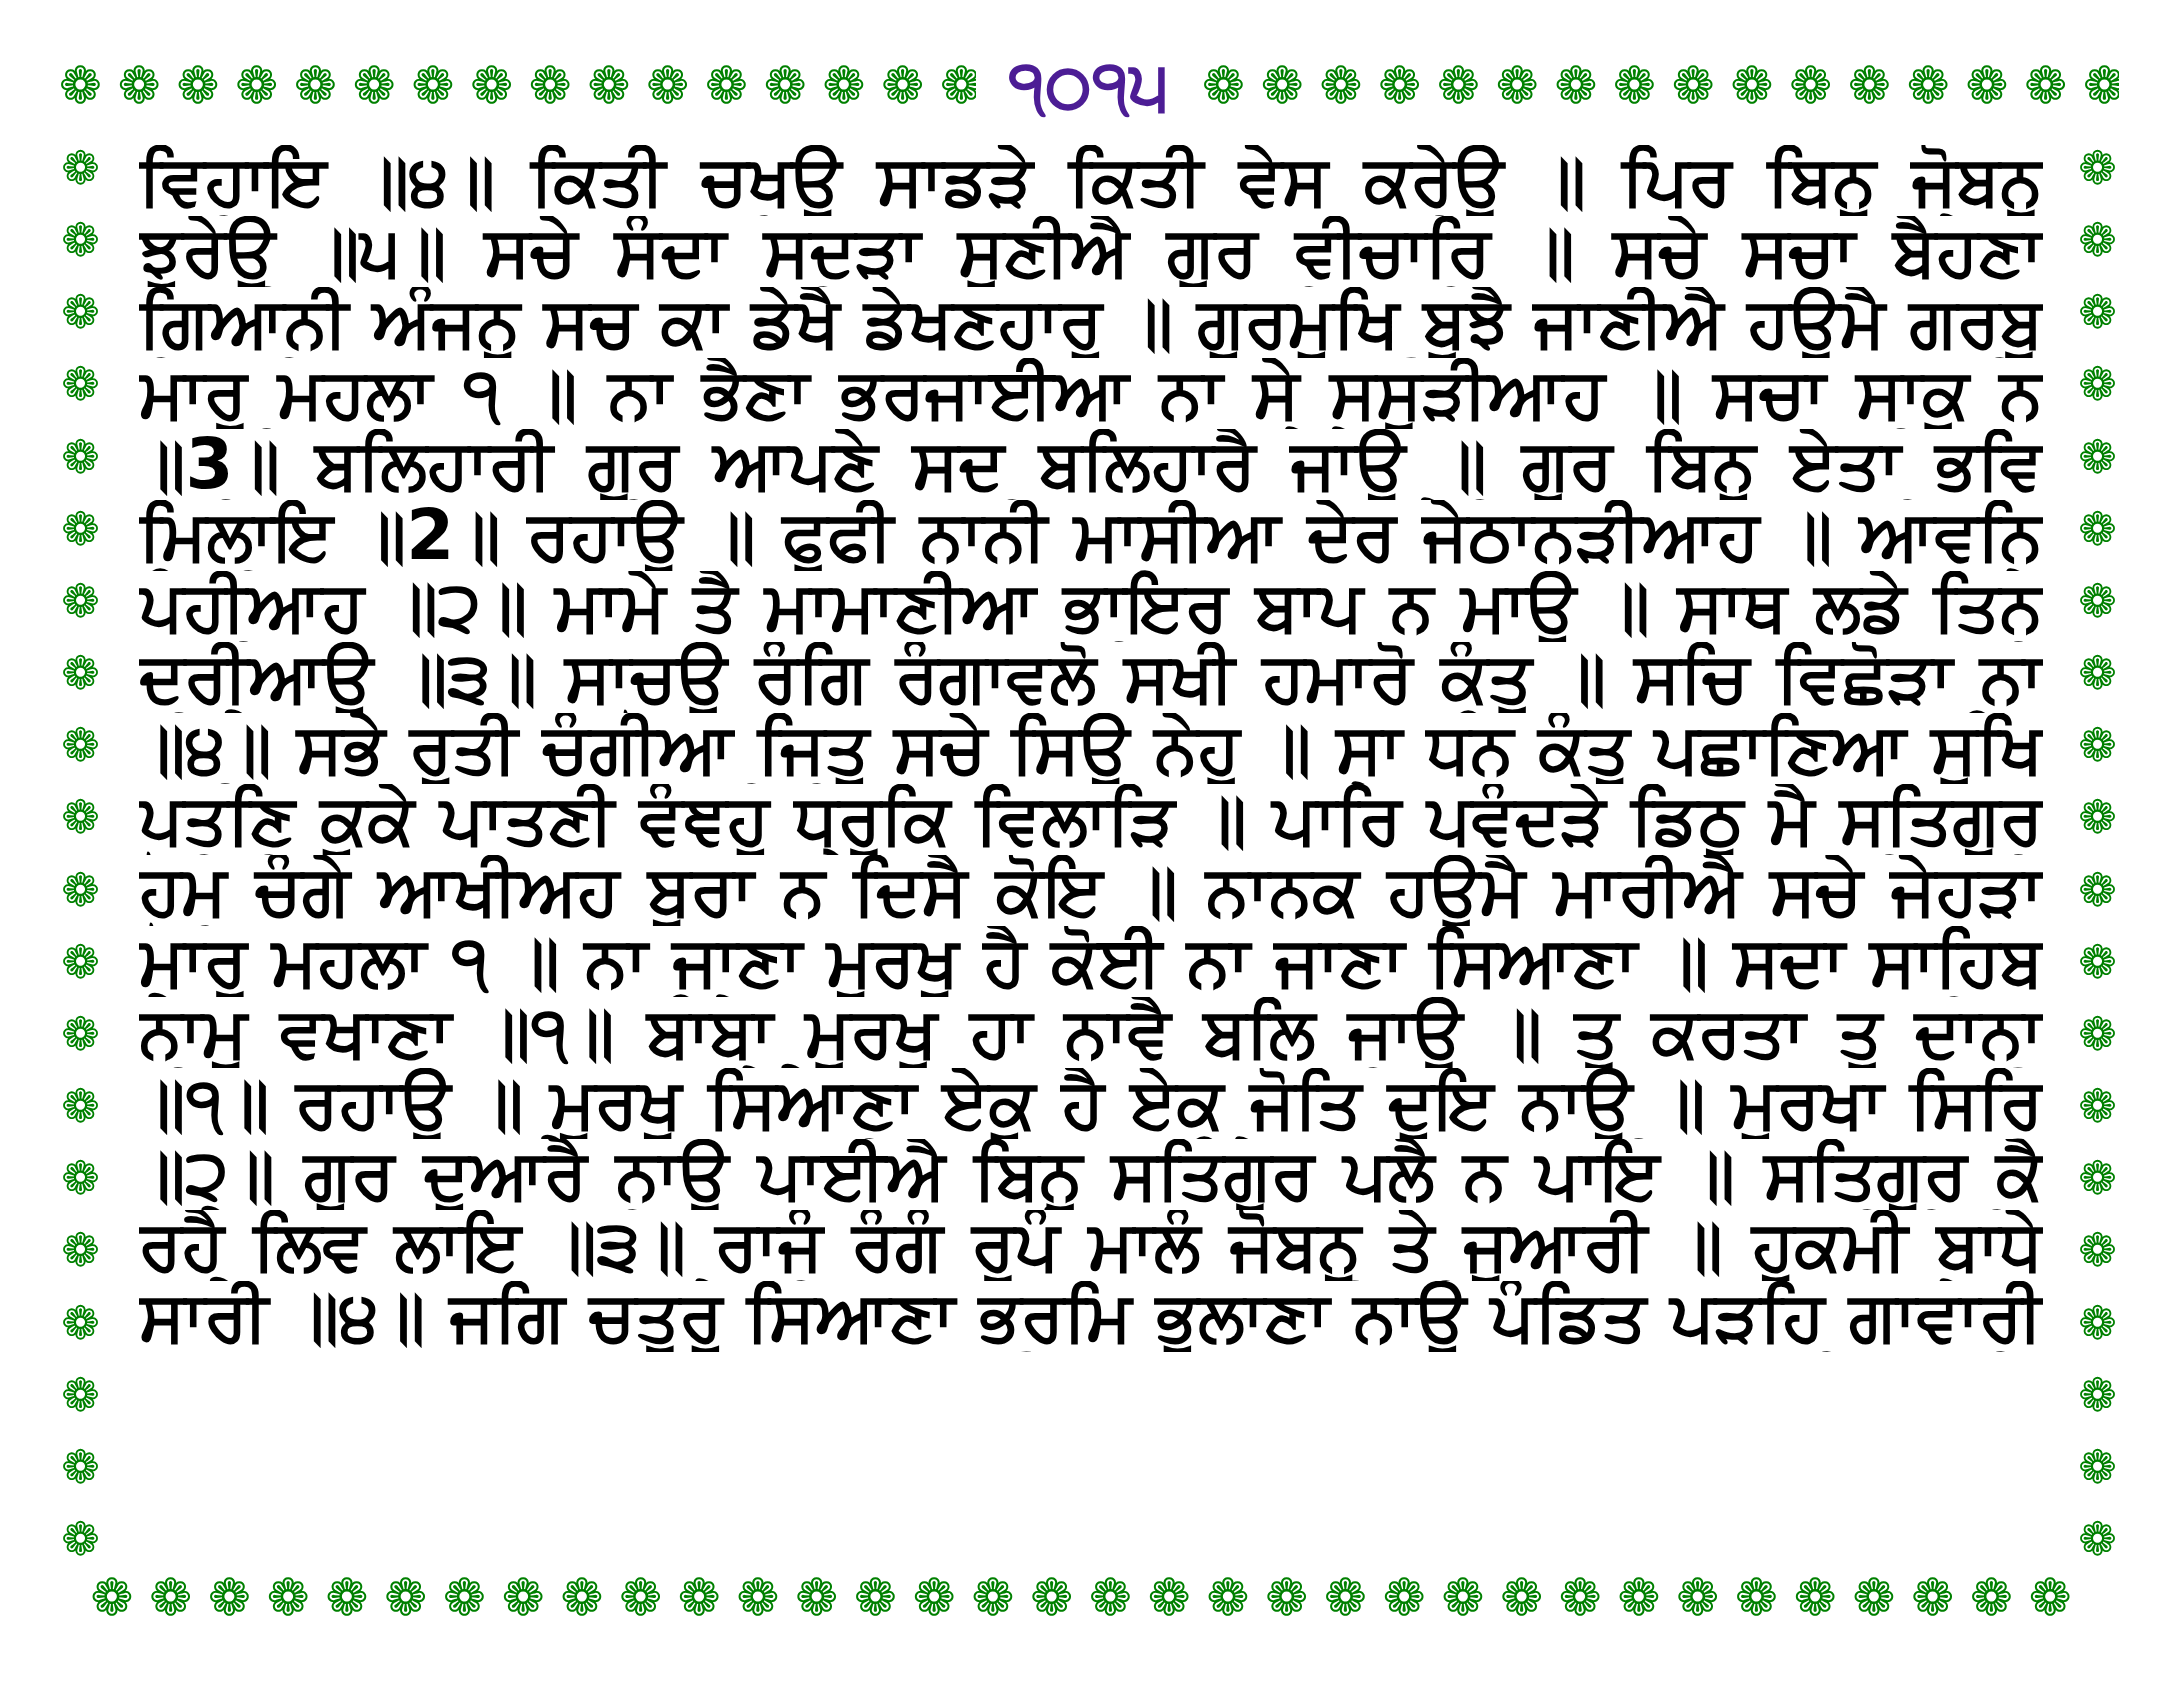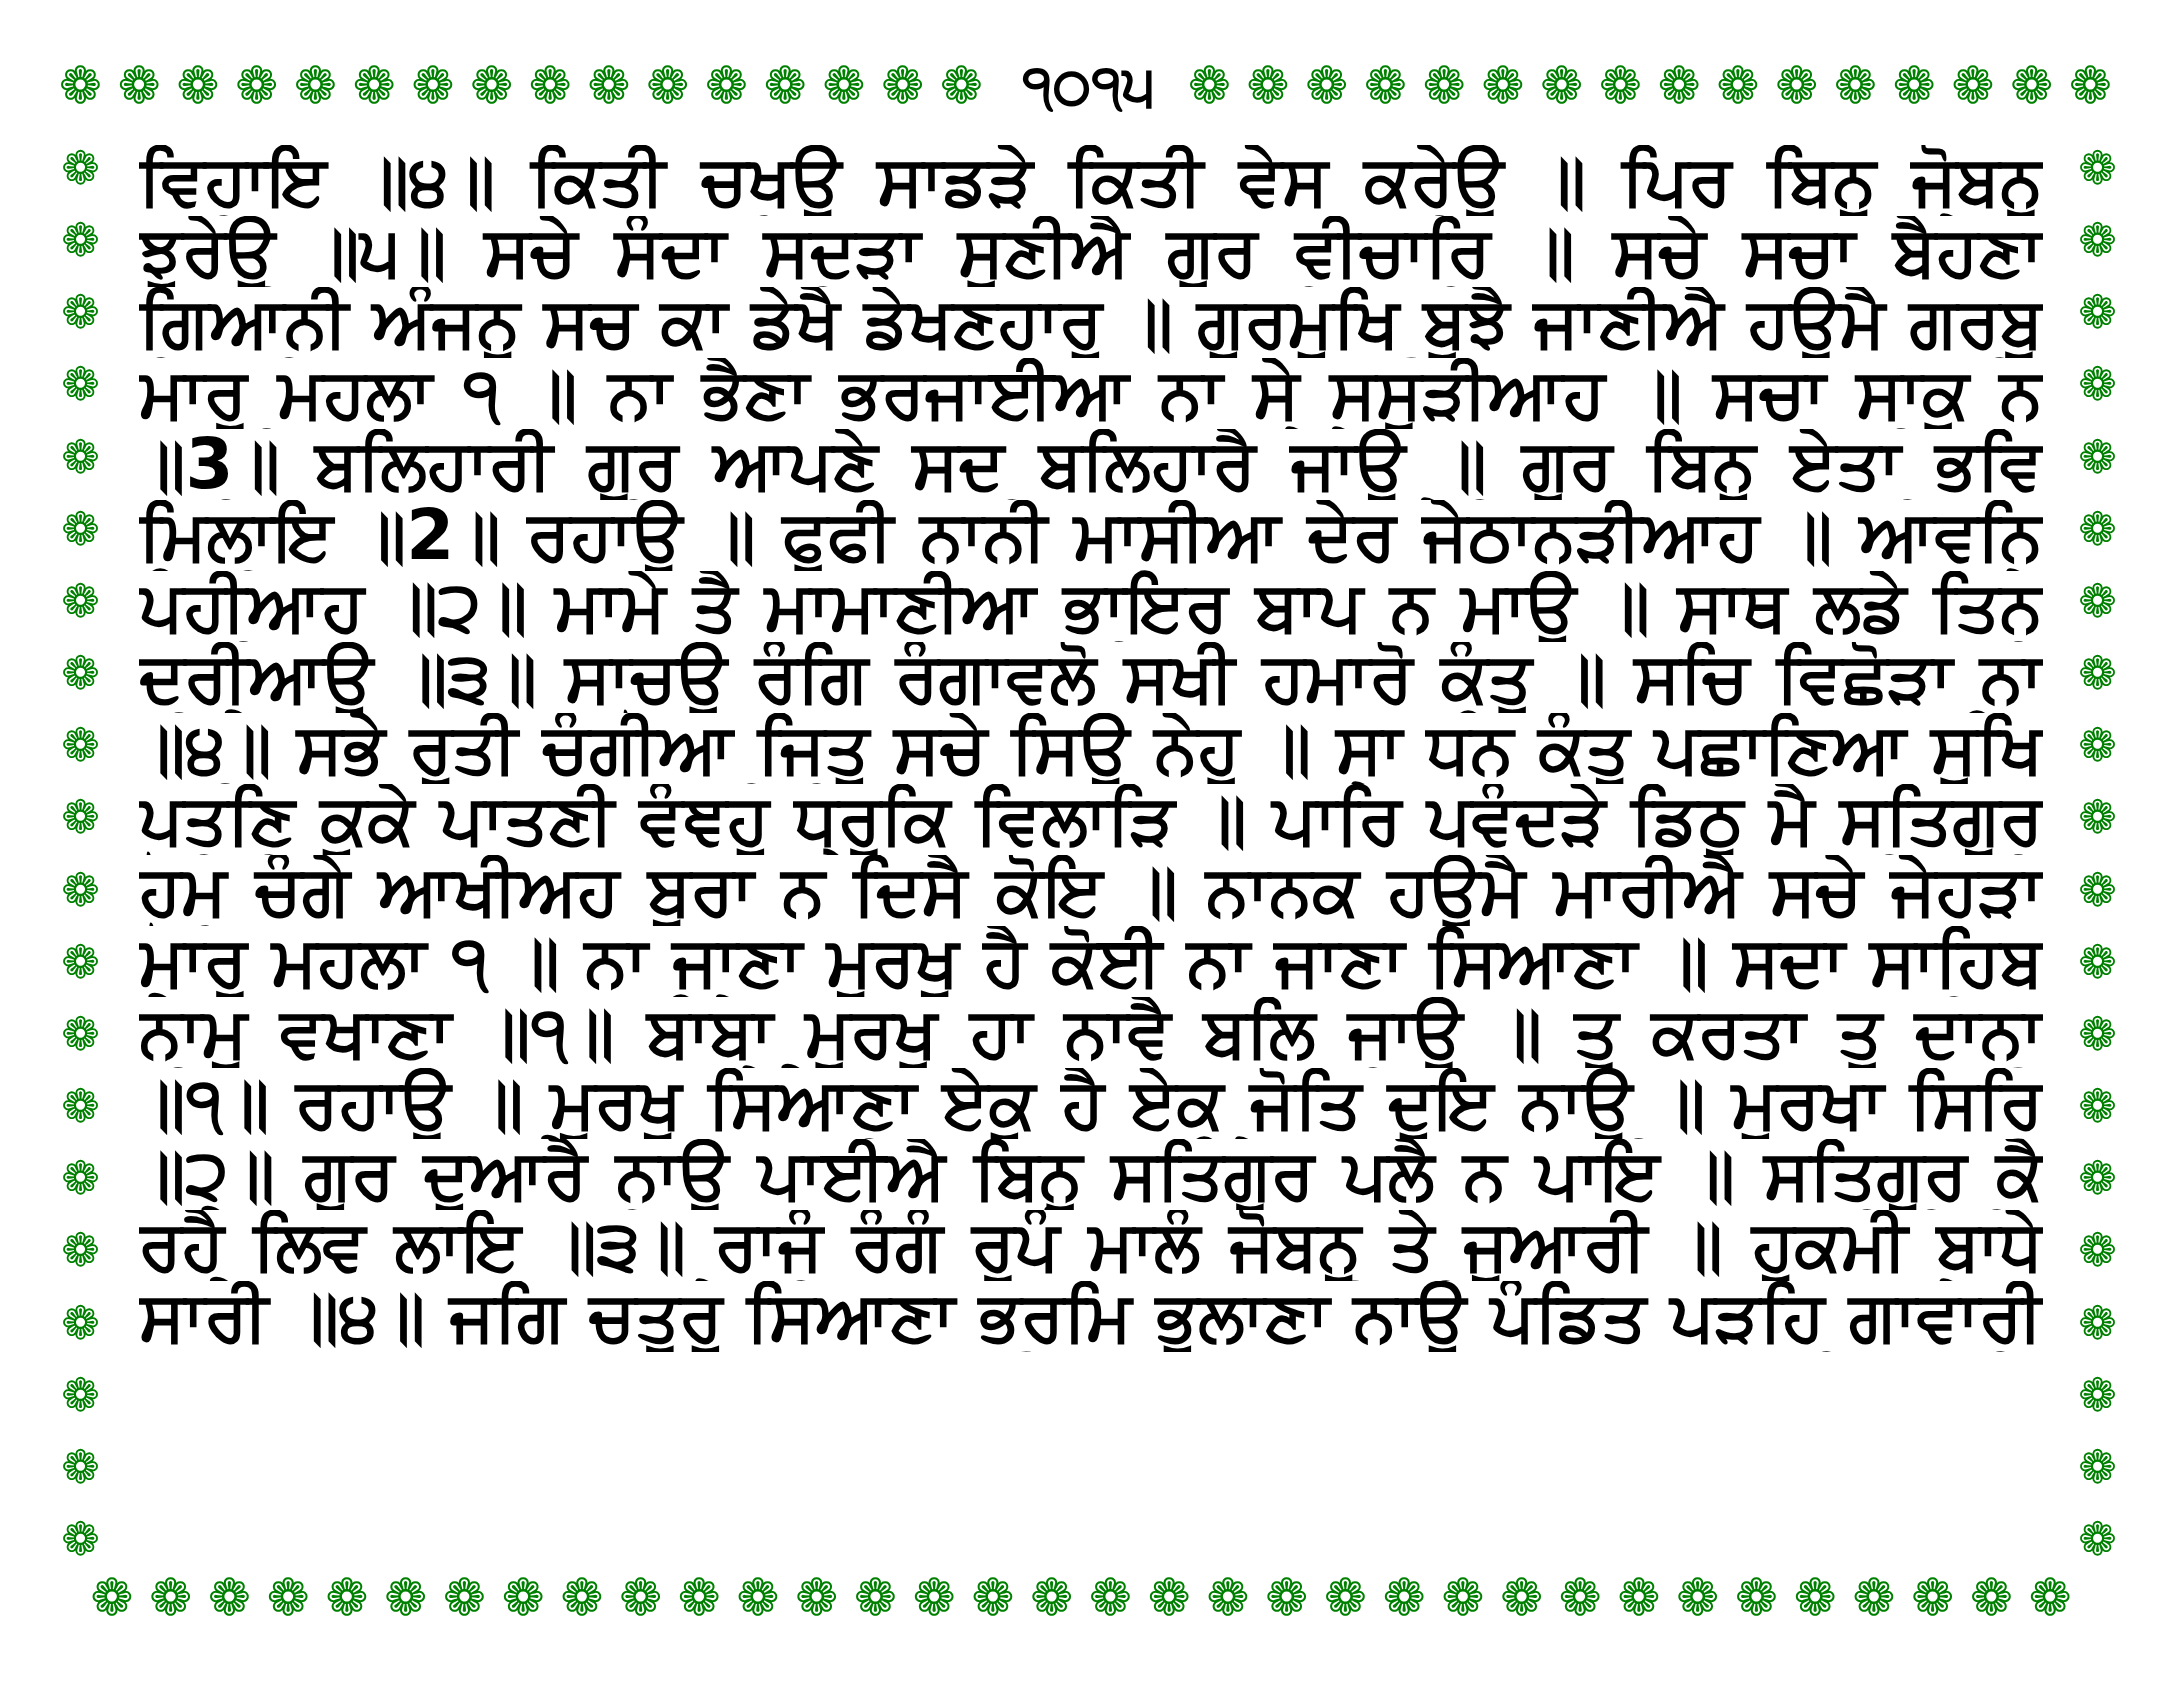--- a/index.html
+++ b/index.html
@@ -31,23 +31,23 @@
     right: 59px;
     height: 83px;
     display: flex;
     align-items: center;
     gap: 26px;
   }
   .border-top .flower-run { flex: 1; height: 75px; }
   .border-top .flower-run.right { text-align: right; }
   .page-number {
     flex: 0 0 auto;
-    font-size: 57px;
+    font-size: 69px;
     font-weight: bold;
-    color: #000000;
+    color: #4c1d95;
     line-height: 75px;
     padding: 0 6px;
   }
   .border-side {
     position: absolute;
     top: 141px;
     bottom: 117px;
     width: 61px;
     display: flex;
     flex-direction: column;

